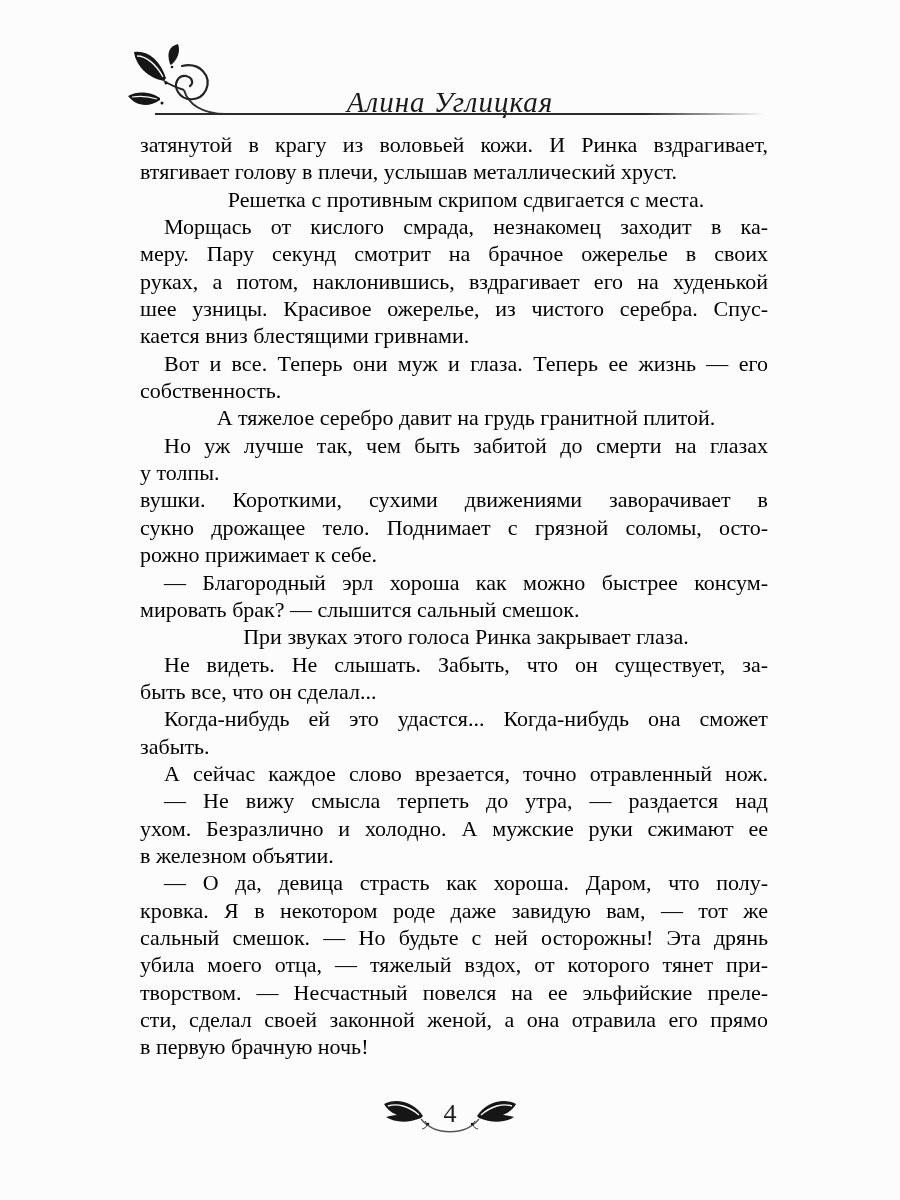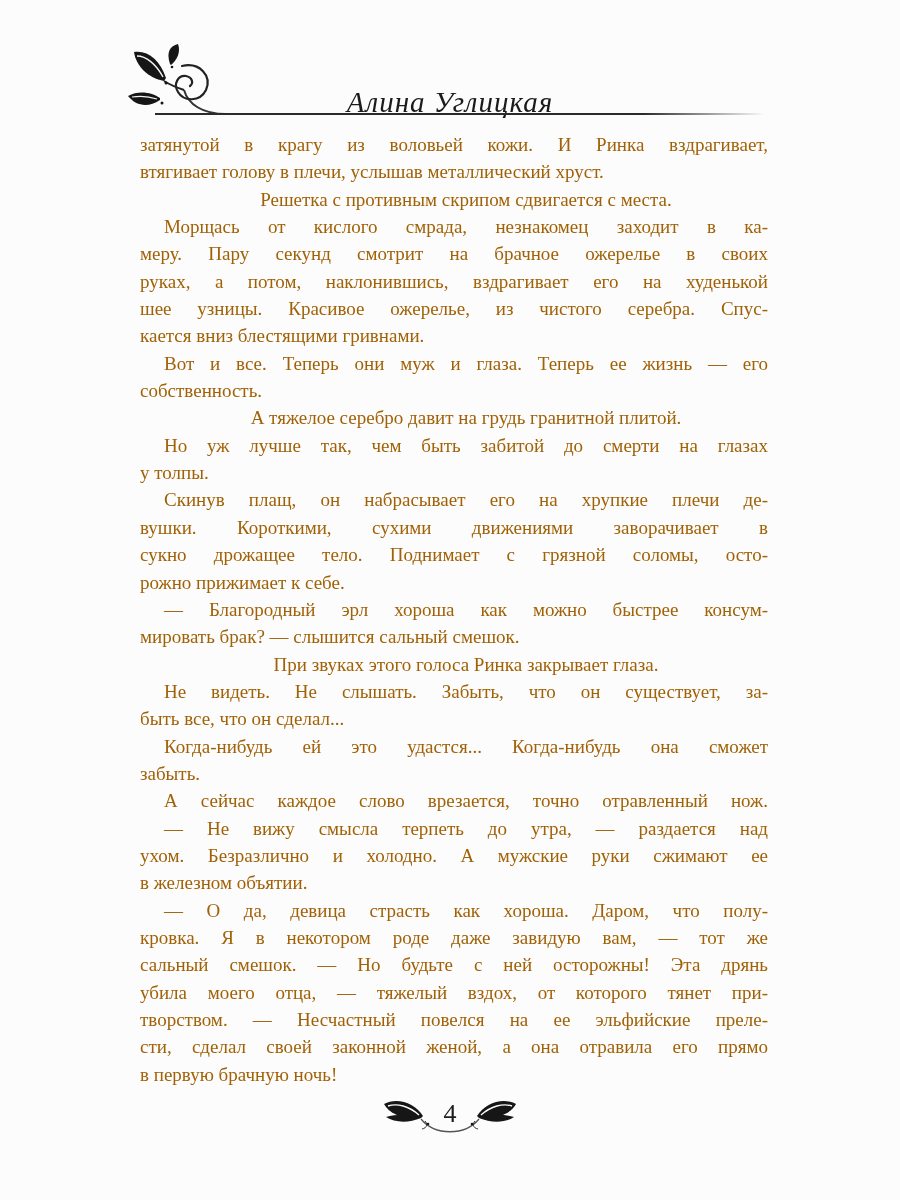--- a/index.html
+++ b/index.html
@@ -37,23 +37,23 @@
     left: 126px;
     top: 44px;
     width: 100px;
     height: 74px;
   }
   .text {
     position: absolute;
     left: 140px;
     top: 131px;
     width: 628px;
-    font-size: 19px;
+    font-size: 22px;
     line-height: 27.35px;
-    color: #a16207;
+    color: #000000;
   }
   .line { text-align: left; }
   .line.just { text-align: justify; text-align-last: justify; }
   .line.ind { padding-left: 24px; text-align: center; }
   .footer {
     position: absolute;
     top: 1090px;
     left: 0;
     width: 100%;
     text-align: center;
@@ -112,21 +112,20 @@
       <div class="line ind just">Морщась от кислого смрада, незнакомец заходит в ка-</div>
       <div class="line just">меру. Пару секунд смотрит на брачное ожерелье в своих</div>
       <div class="line just">руках, а потом, наклонившись, вздрагивает его на худенькой</div>
       <div class="line just">шее узницы. Красивое ожерелье, из чистого серебра. Спус-</div>
       <div class="line">кается вниз блестящими гривнами.</div>
       <div class="line ind just">Вот и все. Теперь они муж и глаза. Теперь ее жизнь — его</div>
       <div class="line">собственность.</div>
       <div class="line ind">А тяжелое серебро давит на грудь гранитной плитой.</div>
       <div class="line ind just">Но уж лучше так, чем быть забитой до смерти на глазах</div>
       <div class="line">у толпы.</div>
-      <div class="line ind just">Скинув плащ, он набрасывает его на хрупкие плечи де-</div>
       <div class="line just">вушки. Короткими, сухими движениями заворачивает в</div>
       <div class="line just">сукно дрожащее тело. Поднимает с грязной соломы, осто-</div>
       <div class="line">рожно прижимает к себе.</div>
       <div class="line ind just">— Благородный эрл хороша как можно быстрее консум-</div>
       <div class="line">мировать брак? — слышится сальный смешок.</div>
       <div class="line ind">При звуках этого голоса Ринка закрывает глаза.</div>
       <div class="line ind just">Не видеть. Не слышать. Забыть, что он существует, за-</div>
       <div class="line">быть все, что он сделал...</div>
       <div class="line ind just">Когда-нибудь ей это удастся... Когда-нибудь она сможет</div>
       <div class="line">забыть.</div>

